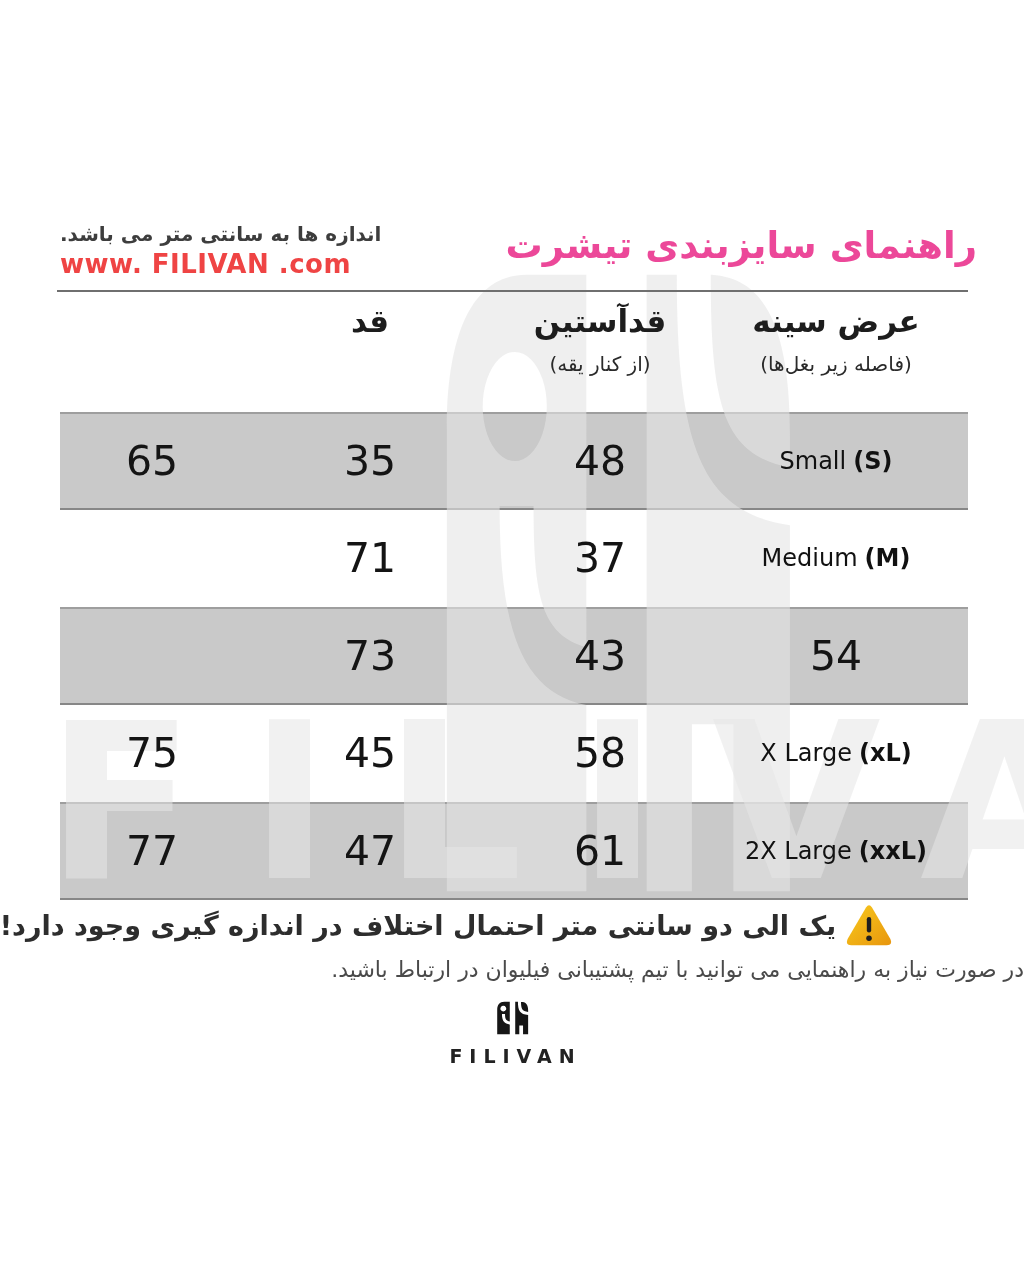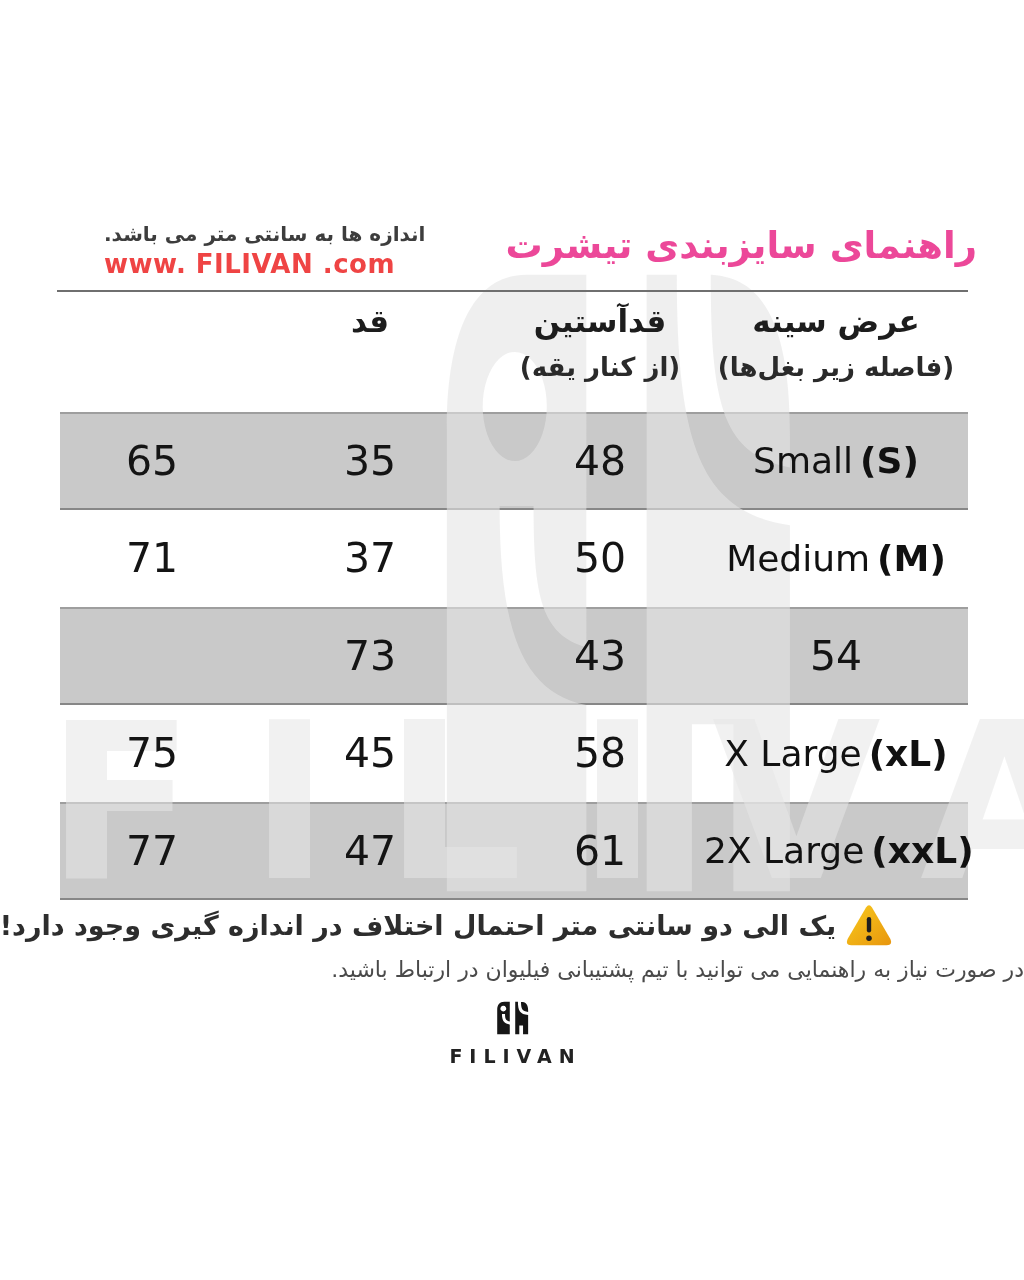--- a/index.html
+++ b/index.html
@@ -9,21 +9,21 @@
     position:relative; width:1024px; height:1280px;
     background:#ffffff; overflow:hidden; margin:0 auto;
   }
 
   
   .page-title {
     position:absolute; top:224px; right:47px;
     font-size:37px; font-weight:bold; color:#ec4899;
     direction:rtl; z-index:3; white-space:nowrap;
   }
-  .note-block { position:absolute; top:222px; left:60px; z-index:3; text-align:left;margin-left:44px; }
+  .note-block { position:absolute; top:222px; left:60px; z-index:3; text-align:left; }
   .note-units { font-size:20px; font-weight:bold; color:#3d3d3d; direction:rtl; text-align:left; }
   .note-site  { font-size:26px; font-weight:bold; color:#ef4444; letter-spacing:0.5px; margin-top:3px; }
   .header-rule {
     position:absolute; top:290px; left:57px; width:911px; height:2px;
     background:#6f6f6f; z-index:3;
   }
 
   
   .wm { position:absolute; z-index:2; pointer-events:none; }
   .wm-elephant { left:428px; top:262px; width:377px; height:642px; color:rgba(229,229,229,0.60); }
@@ -33,35 +33,35 @@
     font-family:"DejaVu Sans","Liberation Sans",sans-serif;
   }
 
   
   .thead {
     position:absolute; top:303px; left:60px; width:908px; z-index:3;
     display:grid; grid-template-columns:264px 208px 252px 184px; direction:rtl;
   }
   .th { display:flex; flex-direction:column; align-items:center; gap:13px; }
   .th-label { font-size:31px; font-weight:bold; color:#1d1d1d; direction:rtl; }
-  .th-sub   { font-size:26px; font-weight:bold; color:#2a2a2a; direction:rtl; }
+  .th-sub   { font-size:20px; font-weight:normal; color:#2a2a2a; direction:rtl; }
 
   .tbody { position:absolute; top:412px; left:60px; width:908px; }
   .row {
     position:relative; height:97.5px; width:908px;
     display:grid; grid-template-columns:264px 208px 252px 184px;
     direction:rtl; align-items:center;
   }
   .row.gray {
     background:#c9c9c9;
     border-top:2px solid #9e9e9e; border-bottom:2px solid #878787;
   }
   .cell { position:relative; z-index:3; text-align:center; }
   .cell.num { font-size:41px; color:#141414; font-weight:400; }
-  .size-cell { direction:ltr; font-size:36px; color:#111; white-space:nowrap; }
+  .size-cell { direction:ltr; font-size:24px; color:#111; white-space:nowrap; }
   .size-code { font-weight:bold; margin-left:7px; }
 
   
   .warn-row {
     position:absolute; top:903px; left:0; width:836px; z-index:3;
     display:flex; align-items:center; justify-content:center; gap:10px;
   }
   .warn-title { font-size:27px; font-weight:bold; color:#2d2d2d; direction:rtl; white-space:nowrap; }
   .warn-icon { width:46px; height:44px; flex:0 0 auto; }
   .warn-sub {
@@ -134,21 +134,20 @@
       </div>
       <div class="cell num">48</div>
       <div class="cell num">35</div>
       <div class="cell num">65</div>
     </div>
 
     <div class="row">
       <div class="cell size-cell">
         <span>Medium</span><span class="size-code">(M)</span>
       </div>
-      <div class="cell num">50</div>
       <div class="cell num">37</div>
       <div class="cell num">71</div>
     </div>
 
     <div class="row gray">
       <div class="cell num">54</div>
       <div class="cell num">43</div>
       <div class="cell num">73</div>
     </div>
 

